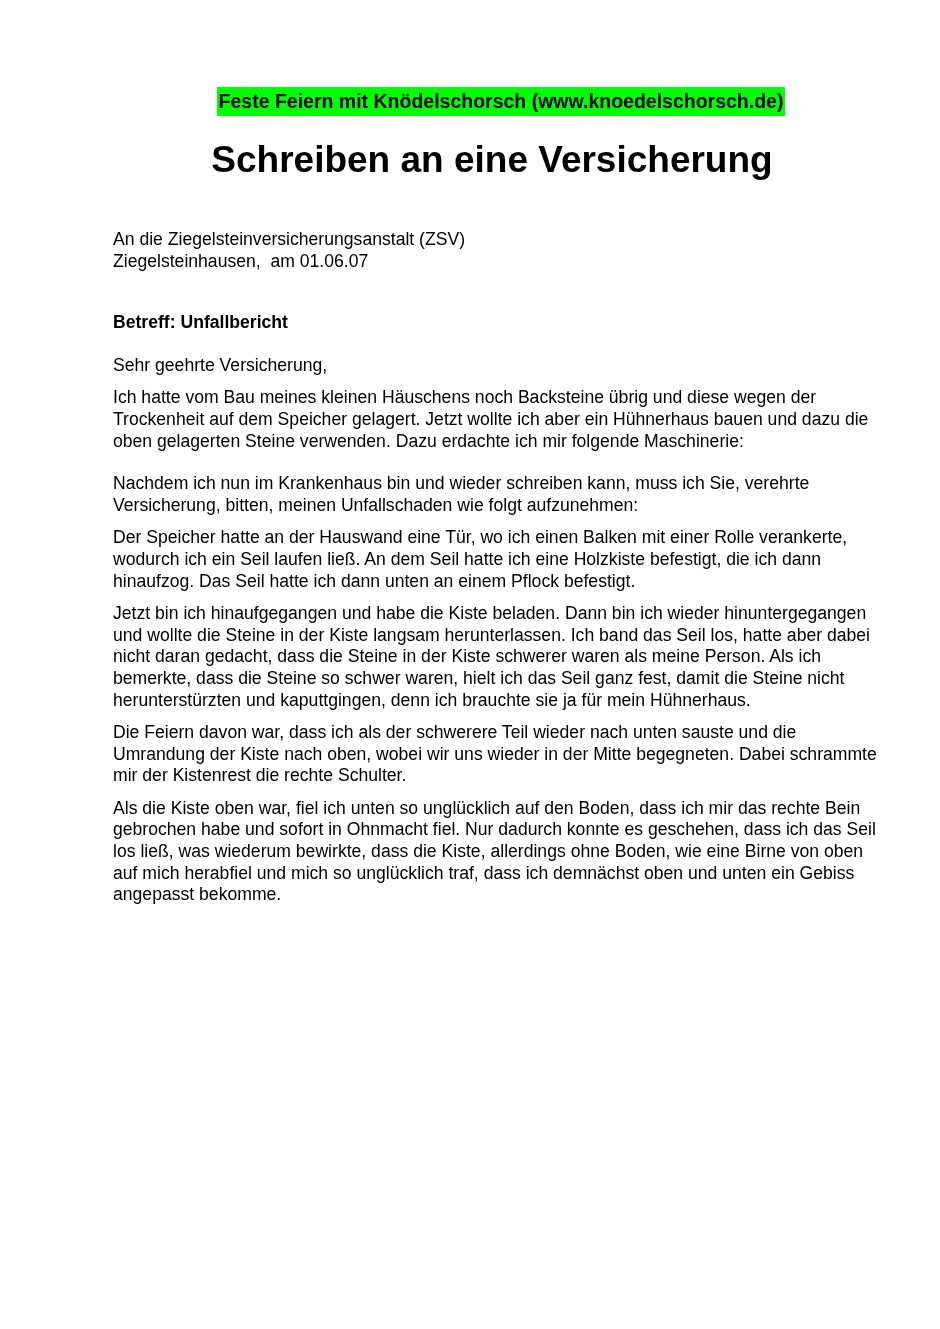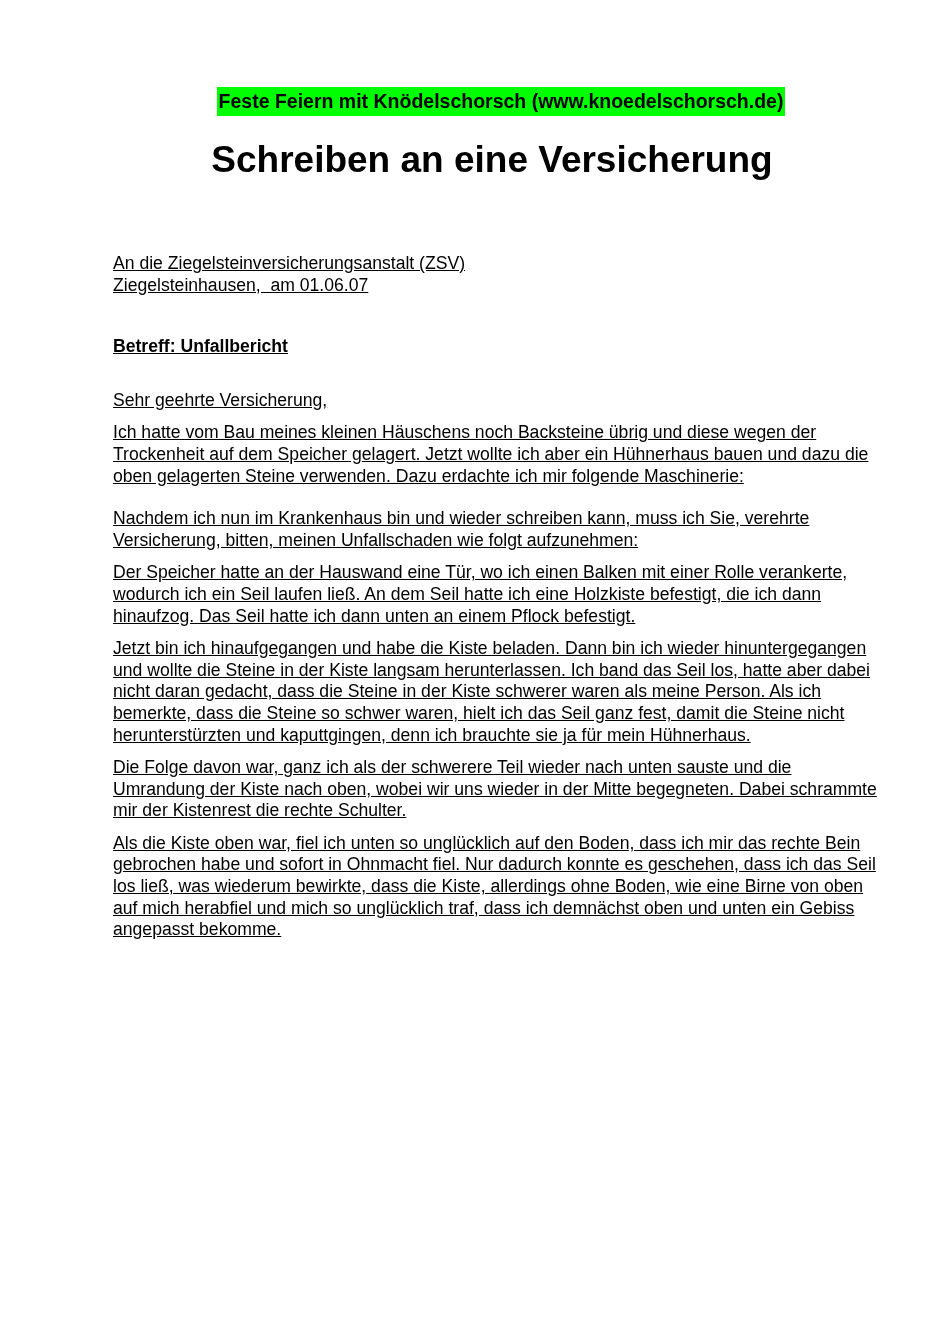--- a/index.html
+++ b/index.html
@@ -39,35 +39,34 @@
       text-align: center;
       margin-left: 22px;
       font-weight: bold;
       font-size: 37px;
       line-height: 48px;
       margin-top: 0;
       margin-bottom: 0;
     }
     .body {
       position: absolute;
-      top: 253px;
+      top: 229px;
       left: 113px;
       width: 770px;
       font-size: 17.6px;
       line-height: 21.6px;
-      text-decoration: underline;
     }
     .address p { margin: 0; }
     .subject {
       font-weight: bold;
       margin-top: 40px;
       margin-bottom: 0;
     }
     .greeting {
-      margin-top: 32px;
+      margin-top: 21px;
       margin-bottom: 0;
     }
     .para {
       margin-top: 21px;
       margin-bottom: 0;
     }
     .para.tight {
       margin-top: 11px;
     }
   </style>
@@ -87,15 +86,15 @@
   </div>
 
   <p class="subject">Betreff: Unfallbericht</p>
 
   <p class="greeting">Sehr geehrte Versicherung,</p>
 
   <p class="para tight">Ich hatte vom Bau meines kleinen Häuschens noch Backsteine übrig und diese wegen der Trockenheit auf dem Speicher gelagert. Jetzt wollte ich aber ein Hühnerhaus bauen und dazu die oben gelagerten Steine verwenden. Dazu erdachte ich mir folgende Maschinerie:</p>
   <p class="para">Nachdem ich nun im Krankenhaus bin und wieder schreiben kann, muss ich Sie, verehrte Versicherung, bitten, meinen Unfallschaden wie folgt aufzunehmen:</p>
   <p class="para tight">Der Speicher hatte an der Hauswand eine Tür, wo ich einen Balken mit einer Rolle verankerte, wodurch ich ein Seil laufen ließ. An dem Seil hatte ich eine Holzkiste befestigt, die ich dann hinaufzog. Das Seil hatte ich dann unten an einem Pflock befestigt.</p>
   <p class="para tight">Jetzt bin ich hinaufgegangen und habe die Kiste beladen. Dann bin ich wieder hinuntergegangen und wollte die Steine in der Kiste langsam herunterlassen. Ich band das Seil los, hatte aber dabei nicht daran gedacht, dass die Steine in der Kiste schwerer waren als meine Person. Als ich bemerkte, dass die Steine so schwer waren, hielt ich das Seil ganz fest, damit die Steine nicht herunterstürzten und kaputtgingen, denn ich brauchte sie ja für mein Hühnerhaus.</p>
-  <p class="para tight">Die Folge davon war, ganz ich als der schwerere Teil wieder nach unten sauste und die Umrandung der Kiste nach oben, wobei wir uns wieder in der Mitte begegneten. Dabei schrammte mir der Kistenrest die rechte Schulter.</p>
+  <p class="para tight">Die Feiern davon war, dass ich als der schwerere Teil wieder nach unten sauste und die Umrandung der Kiste nach oben, wobei wir uns wieder in der Mitte begegneten. Dabei schrammte mir der Kistenrest die rechte Schulter.</p>
   <p class="para tight">Als die Kiste oben war, fiel ich unten so unglücklich auf den Boden, dass ich mir das rechte Bein gebrochen habe und sofort in Ohnmacht fiel. Nur dadurch konnte es geschehen, dass ich das Seil los ließ, was wiederum bewirkte, dass die Kiste, allerdings ohne Boden, wie eine Birne von oben auf mich herabfiel und mich so unglücklich traf, dass ich demnächst oben und unten ein Gebiss angepasst bekomme.</p>
 </div>
 
 </body></html>

